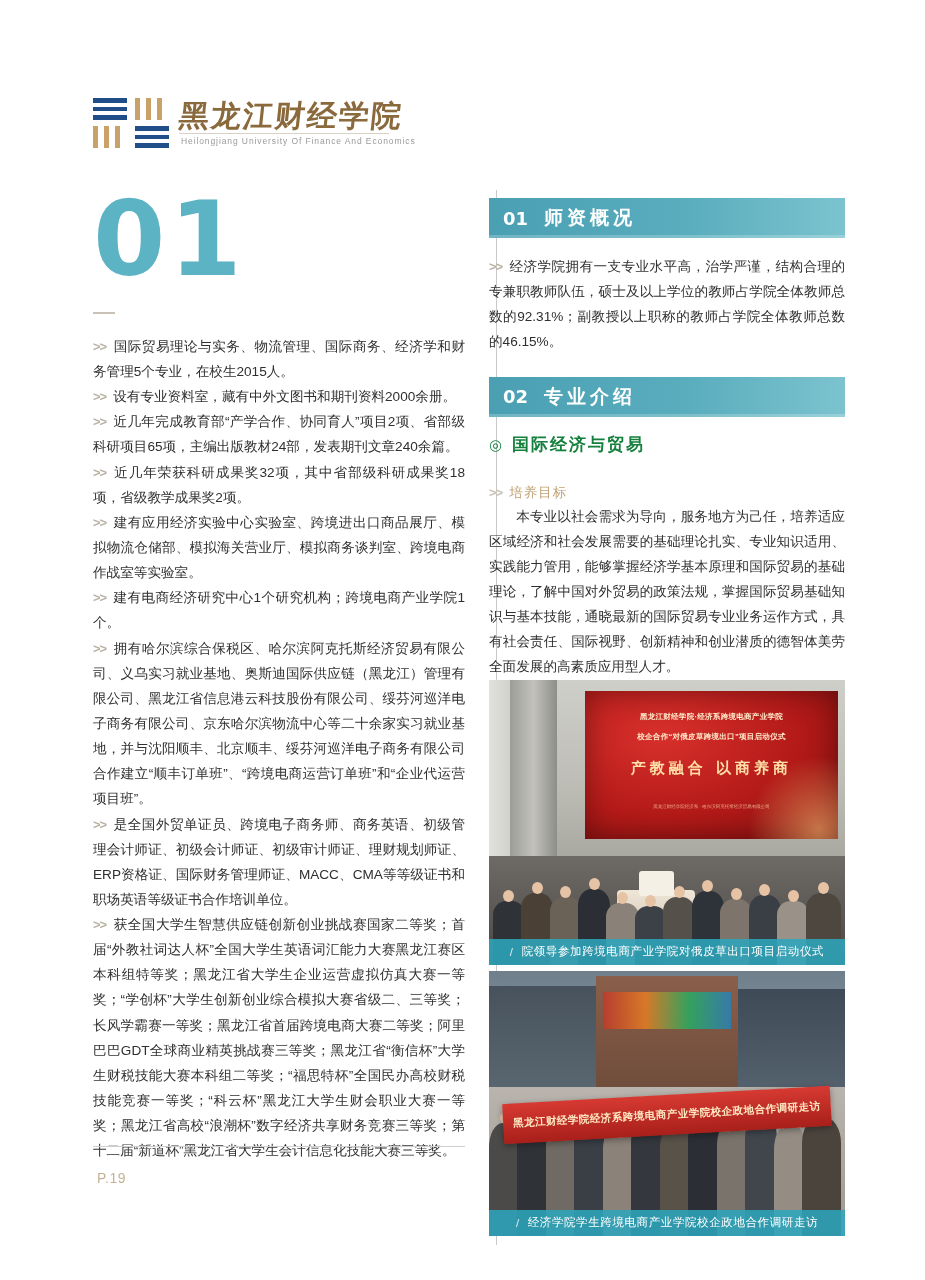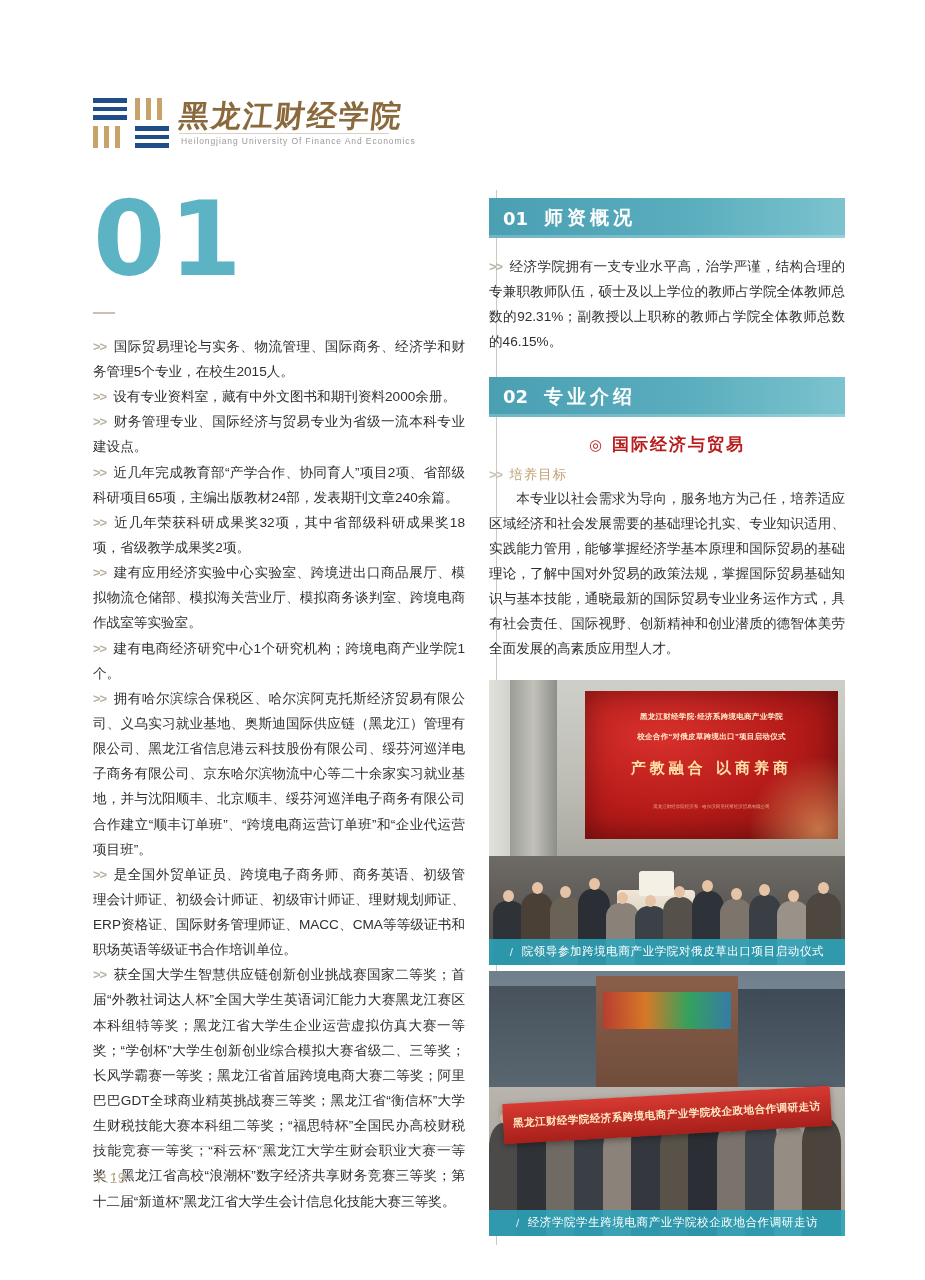--- a/index.html
+++ b/index.html
@@ -189,26 +189,25 @@
     color: #ffffff;
   }
   .right-body {
     font-size: 13.6px;
     line-height: 1.85;
     text-align: justify;
     color: #2f2f2f;
   }
   .right-body p { margin: 0; }
   .major-title {
-    text-align: center;
     font-family: "DejaVu Serif", "Liberation Serif", serif;
     font-size: 17px;
     font-weight: 700;
     letter-spacing: 2px;
-    color: #b91c1c;
+    color: #15803d;
   }
   .major-title .ring { margin-right: 8px; font-size: 15px; }
   .sub-label {
     font-size: 13.5px;
     letter-spacing: 1px;
     color: #c0a274;
   }
   .sub-label .arrow { color: #c9c2b4; }
 
   
@@ -387,21 +386,20 @@
   <div class="logo-rule"></div>
   <div class="logo-en">Heilongjiang University Of Finance And Economics</div>
 </div>
 
 <div class="left-col">
   <div class="big-num">01</div>
   <div class="dash-rule"></div>
   <div class="left-body">
     <p><span class="arrow">&gt;&gt;</span><span>国际贸易理论与实务、物流管理、国际商务、经济学和财务管理5个专业，在校生2015人。</span></p>
     <p><span class="arrow">&gt;&gt;</span><span>设有专业资料室，藏有中外文图书和期刊资料2000余册。</span></p>
-    <p><span class="arrow">&gt;&gt;</span><span>财务管理专业、国际经济与贸易专业为省级一流本科专业建设点。</span></p>
     <p><span class="arrow">&gt;&gt;</span><span>近几年完成教育部“产学合作、协同育人”项目2项、省部级科研项目65项，主编出版教材24部，发表期刊文章240余篇。</span></p>
     <p><span class="arrow">&gt;&gt;</span><span>近几年荣获科研成果奖32项，其中省部级科研成果奖18项，省级教学成果奖2项。</span></p>
     <p><span class="arrow">&gt;&gt;</span><span>建有应用经济实验中心实验室、跨境进出口商品展厅、模拟物流仓储部、模拟海关营业厅、模拟商务谈判室、跨境电商作战室等实验室。</span></p>
     <p><span class="arrow">&gt;&gt;</span><span>建有电商经济研究中心1个研究机构；跨境电商产业学院1个。</span></p>
     <p><span class="arrow">&gt;&gt;</span><span>拥有哈尔滨综合保税区、哈尔滨阿克托斯经济贸易有限公司、义乌实习就业基地、奥斯迪国际供应链（黑龙江）管理有限公司、黑龙江省信息港云科技股份有限公司、绥芬河巡洋电子商务有限公司、京东哈尔滨物流中心等二十余家实习就业基地，并与沈阳顺丰、北京顺丰、绥芬河巡洋电子商务有限公司合作建立“顺丰订单班”、“跨境电商运营订单班”和“企业代运营项目班”。</span></p>
     <p><span class="arrow">&gt;&gt;</span><span>是全国外贸单证员、跨境电子商务师、商务英语、初级管理会计师证、初级会计师证、初级审计师证、理财规划师证、ERP资格证、国际财务管理师证、MACC、CMA等等级证书和职场英语等级证书合作培训单位。</span></p>
     <p><span class="arrow">&gt;&gt;</span><span>获全国大学生智慧供应链创新创业挑战赛国家二等奖；首届“外教社词达人杯”全国大学生英语词汇能力大赛黑龙江赛区本科组特等奖；黑龙江省大学生企业运营虚拟仿真大赛一等奖；“学创杯”大学生创新创业综合模拟大赛省级二、三等奖；长风学霸赛一等奖；黑龙江省首届跨境电商大赛二等奖；阿里巴巴GDT全球商业精英挑战赛三等奖；黑龙江省“衡信杯”大学生财税技能大赛本科组二等奖；“福思特杯”全国民办高校财税技能竞赛一等奖；“科云杯”黑龙江大学生财会职业大赛一等奖；黑龙江省高校“浪潮杯”数字经济共享财务竞赛三等奖；第十二届“新道杯”黑龙江省大学生会计信息化技能大赛三等奖。</span></p>
   </div>
 </div>
 <div class="left-bottom-rule"></div>
@@ -422,29 +420,29 @@
 
   <div class="sec-bar" style="margin-top:22px;">
     <span class="sec-num">02</span>
     <span class="sec-title">专业介绍</span>
   </div>
 
   <div class="major-title" style="margin-top:16px;">
     <span class="ring">◎</span><span>国际经济与贸易</span>
   </div>
 
-  <div class="sub-label" style="margin-top:10px;">
+  <div class="sub-label" style="margin-top:28px;">
     <span class="arrow">&gt;&gt;</span><span>培养目标</span>
   </div>
 
   <div class="right-body" style="margin-top:2px;">
     <p style="text-indent:2em;"><span>本专业以社会需求为导向，服务地方为己任，培养适应区域经济和社会发展需要的基础理论扎实、专业知识适用、实践能力管用，能够掌握经济学基本原理和国际贸易的基础理论，了解中国对外贸易的政策法规，掌握国际贸易基础知识与基本技能，通晓最新的国际贸易专业业务运作方式，具有社会责任、国际视野、创新精神和创业潜质的德智体美劳全面发展的高素质应用型人才。</span></p>
   </div>
 
-  <div class="photo ph1" style="margin-top:18px;">
+  <div class="photo ph1" style="">
     <div class="ph1-wall"></div>
     <div class="ph1-pillar2"></div>
     <div class="ph1-pillar"></div>
     <div class="ph1-screen">
       <div class="scr-l1">黑龙江财经学院·经济系跨境电商产业学院</div>
       <div class="scr-l2">校企合作“对俄皮草跨境出口”项目启动仪式</div>
       <div class="scr-slogan">产教融合 以商养商</div>
       <div class="scr-sub">黑龙江财经学院经济系 · 哈尔滨阿克托斯经济贸易有限公司</div>
     </div>
     <div class="ph1-floor"></div>

